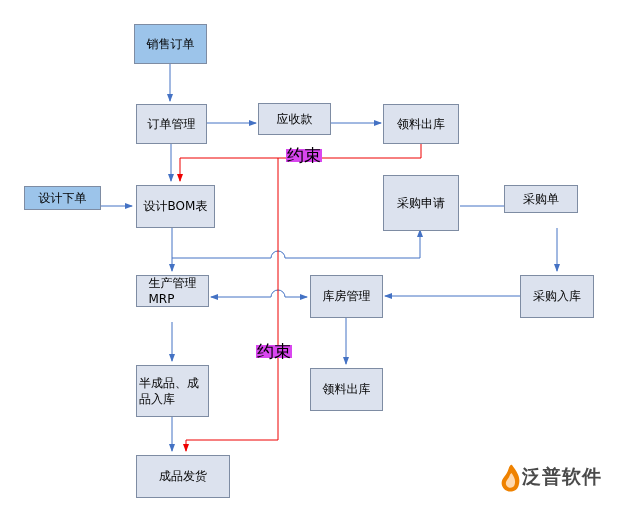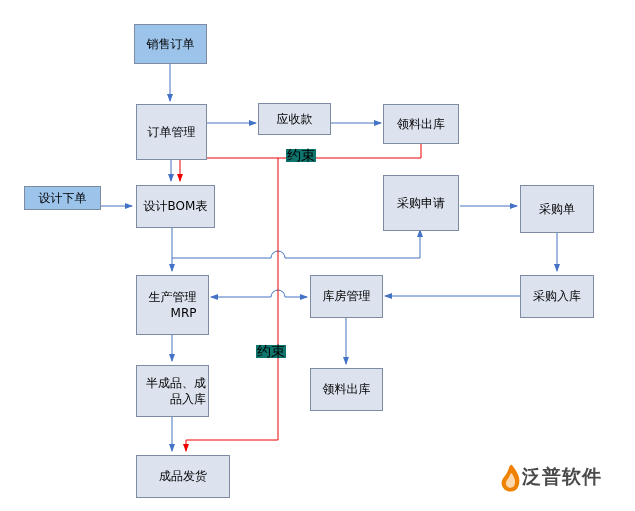--- a/index.html
+++ b/index.html
@@ -2,27 +2,27 @@
 <html><head>
 <meta charset="utf-8">
 <style>
   html,body{margin:0;padding:0;background:#fff;}
   .stage{
     position:relative;width:635px;height:511px;background:#ffffff;
     font-family:"DejaVu Sans","Liberation Sans",sans-serif;overflow:hidden;
   }
   .node{
     position:absolute;display:flex;align-items:center;justify-content:center;
-    text-align:right;font-size:12px;color:#000;
+    text-align:left;font-size:12px;color:#000;
     background:#dce2ee;border:1px solid #7e8ca3;
     white-space:pre-line;line-height:1.35;padding:2px;box-sizing:border-box;
   }
   .node.hl{background:#9cc4ea;}
   .edge-label{
-    position:absolute;font-size:14px;color:#000;background:#0f766e;
+    position:absolute;font-size:17px;color:#000;background:#d946ef;
     padding:0 1px;line-height:13px;
   }
   svg.wires{position:absolute;left:0;top:0;pointer-events:none;}
   .logo{
     position:absolute;left:500px;top:464px;display:flex;align-items:flex-start;
   }
   .logo .txt{display:flex;flex-direction:column;}
   .logo .name{font-size:19px;font-weight:bold;color:#4a4a4a;letter-spacing:1px;line-height:24px;}
   .logo .url{font-size:10.5px;color:#e87320;line-height:13px;}
 </style>
@@ -68,35 +68,35 @@
     </g>
 
     <g stroke="#ee0000" stroke-width="1" fill="none">
       <polyline points="421,144 421,158 180,158 180,181" marker-end="url(#mr)"></polyline>
       <polyline points="278,158 278,440 186,440 186,451" marker-end="url(#mr)"></polyline>
     </g>
   </svg>
 
   <div class="node hl" style="left:134px;top:24px;width:73px;height:40px">销售订单</div>
 
-  <div class="node" style="left:136px;top:104px;width:71px;height:56px">订单管理</div>
+  <div class="node" style="left:136px;top:104px;width:71px;height:40px">订单管理</div>
 
   <div class="node" style="left:258px;top:103px;width:73px;height:32px">应收款</div>
 
   <div class="node" style="left:383px;top:104px;width:76px;height:40px">领料出库</div>
 
   <div class="node hl" style="left:24px;top:186px;width:77px;height:24px">设计下单</div>
 
   <div class="node" style="left:136px;top:185px;width:79px;height:43px">设计BOM表</div>
 
   <div class="node" style="left:383px;top:175px;width:76px;height:56px">采购申请</div>
 
-  <div class="node" style="left:520px;top:185px;width:74px;height:48px">采购单</div>
+  <div class="node" style="left:504px;top:185px;width:74px;height:28px">采购单</div>
 
-  <div class="node" style="left:136px;top:275px;width:73px;height:60px">生产管理
+  <div class="node" style="left:136px;top:275px;width:73px;height:32px">生产管理
 MRP</div>
 
   <div class="node" style="left:310px;top:275px;width:73px;height:43px">库房管理</div>
 
   <div class="node" style="left:520px;top:275px;width:74px;height:43px">采购入库</div>
 
   <div class="node" style="left:136px;top:365px;width:73px;height:52px">半成品、成品入库</div>
 
   <div class="node" style="left:310px;top:368px;width:73px;height:43px">领料出库</div>
 

